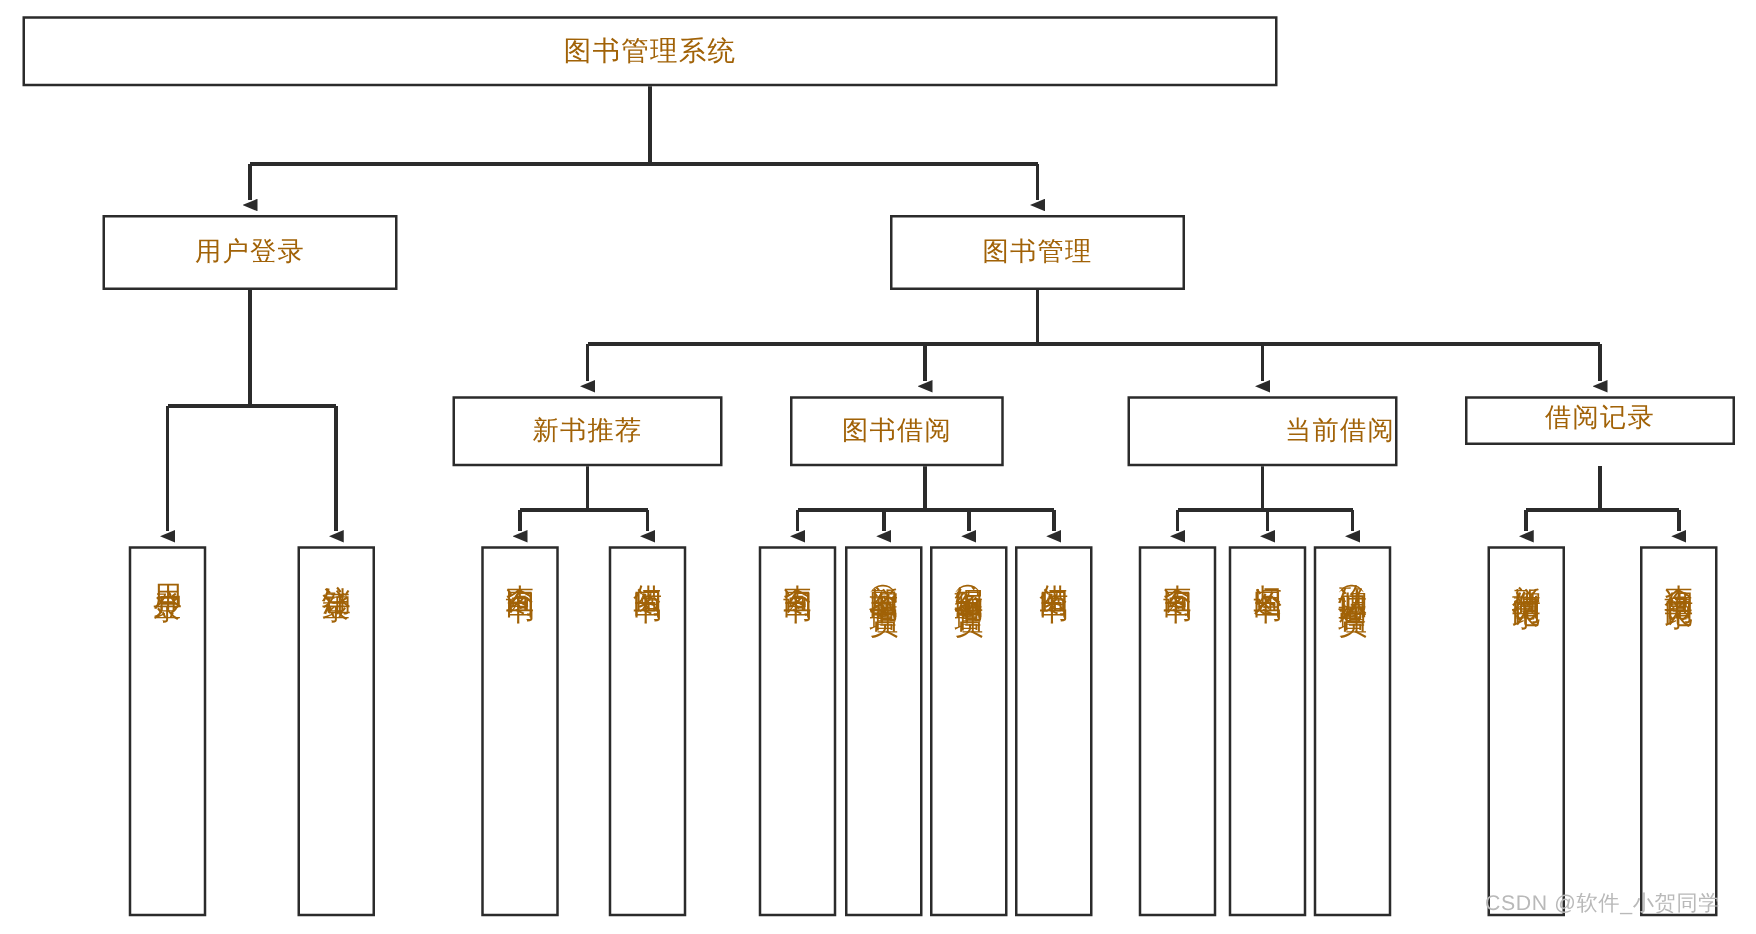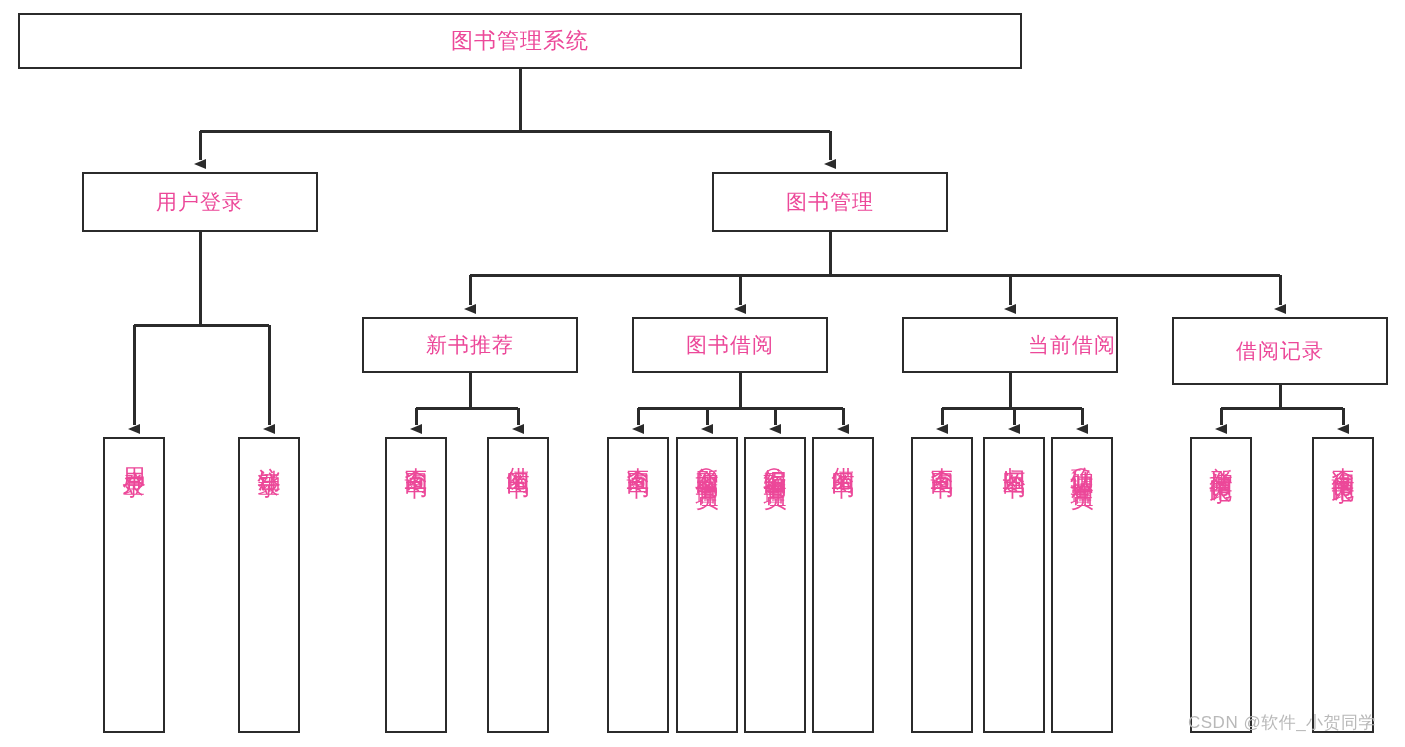--- a/index.html
+++ b/index.html
@@ -21,21 +21,21 @@
     display:flex;
     align-items:center;
     justify-content:center;
     color:#3d3d3d;
   }
   .node .label{
     font-size:21px;
     line-height:1.22;
     letter-spacing:1px;
     white-space:nowrap;
-    color:#ec4899;
+    color:#a16207;
   }
   
   .leaf{
     align-items:flex-start;
     justify-content:center;
     padding-top:10px;
   }
   .leaf .label{
     writing-mode:vertical-rl;
     text-orientation:upright;
@@ -115,30 +115,30 @@
     <span class="label">图书管理系统</span>
   </div>
 
   <div class="node" style="left: 82px; top: 172px; width: 236px; height: 60px;">
     <span class="label">用户登录</span>
   </div>
   <div class="node" style="left: 712px; top: 172px; width: 236px; height: 60px;">
     <span class="label">图书管理</span>
   </div>
 
-  <div class="node" style="left: 362px; top: 317px; width: 216px; height: 56px;">
+  <div class="node" style="left: 362px; top: 317px; width: 216px; height: 56px; font-family: Liberation Serif, serif;">
     <span class="label">新书推荐</span>
   </div>
-  <div class="node" style="left: 632px; top: 317px; width: 196px; height: 56px;">
+  <div class="node" style="left: 632px; top: 317px; width: 171px; height: 56px;">
     <span class="label">图书借阅</span>
   </div>
   <div class="node" style="left: 902px; top: 317px; width: 216px; height: 56px; justify-content: flex-end;">
     <span class="label">当前借阅</span>
   </div>
-  <div class="node" style="left: 1172px; top: 317px; width: 216px; height: 68px;">
+  <div class="node" style="left: 1172px; top: 317px; width: 216px; height: 39px; font-family: Liberation Mono, monospace;">
     <span class="label">借阅记录</span>
   </div>
 
   <div class="node leaf" style="left: 103px; top: 437px; width: 62px; height: 296px;">
     <span class="label">用户登录</span>
   </div>
   <div class="node leaf" style="left: 238px; top: 437px; width: 62px; height: 296px;">
     <span class="label">注销登录</span>
   </div>
   <div class="node leaf" style="left: 385px; top: 437px; width: 62px; height: 296px;">

